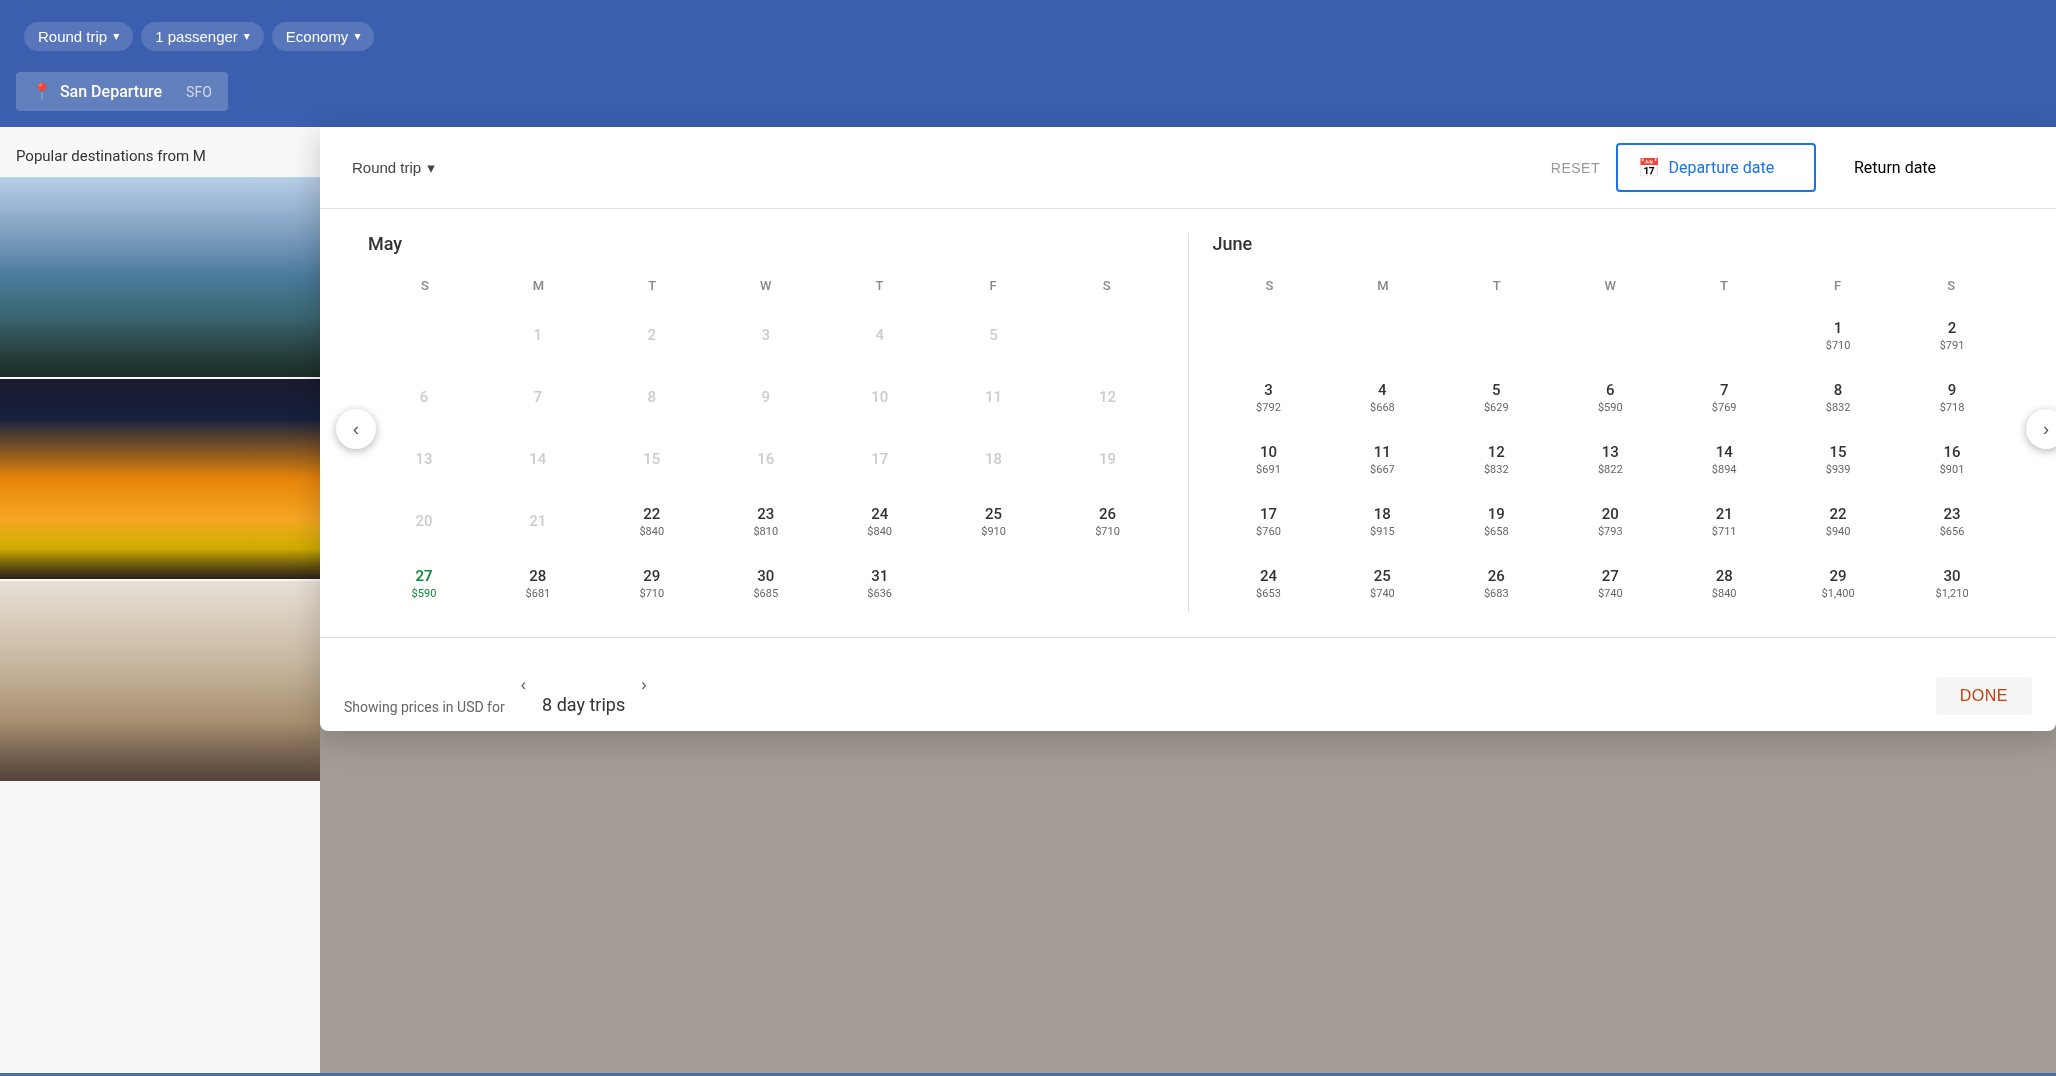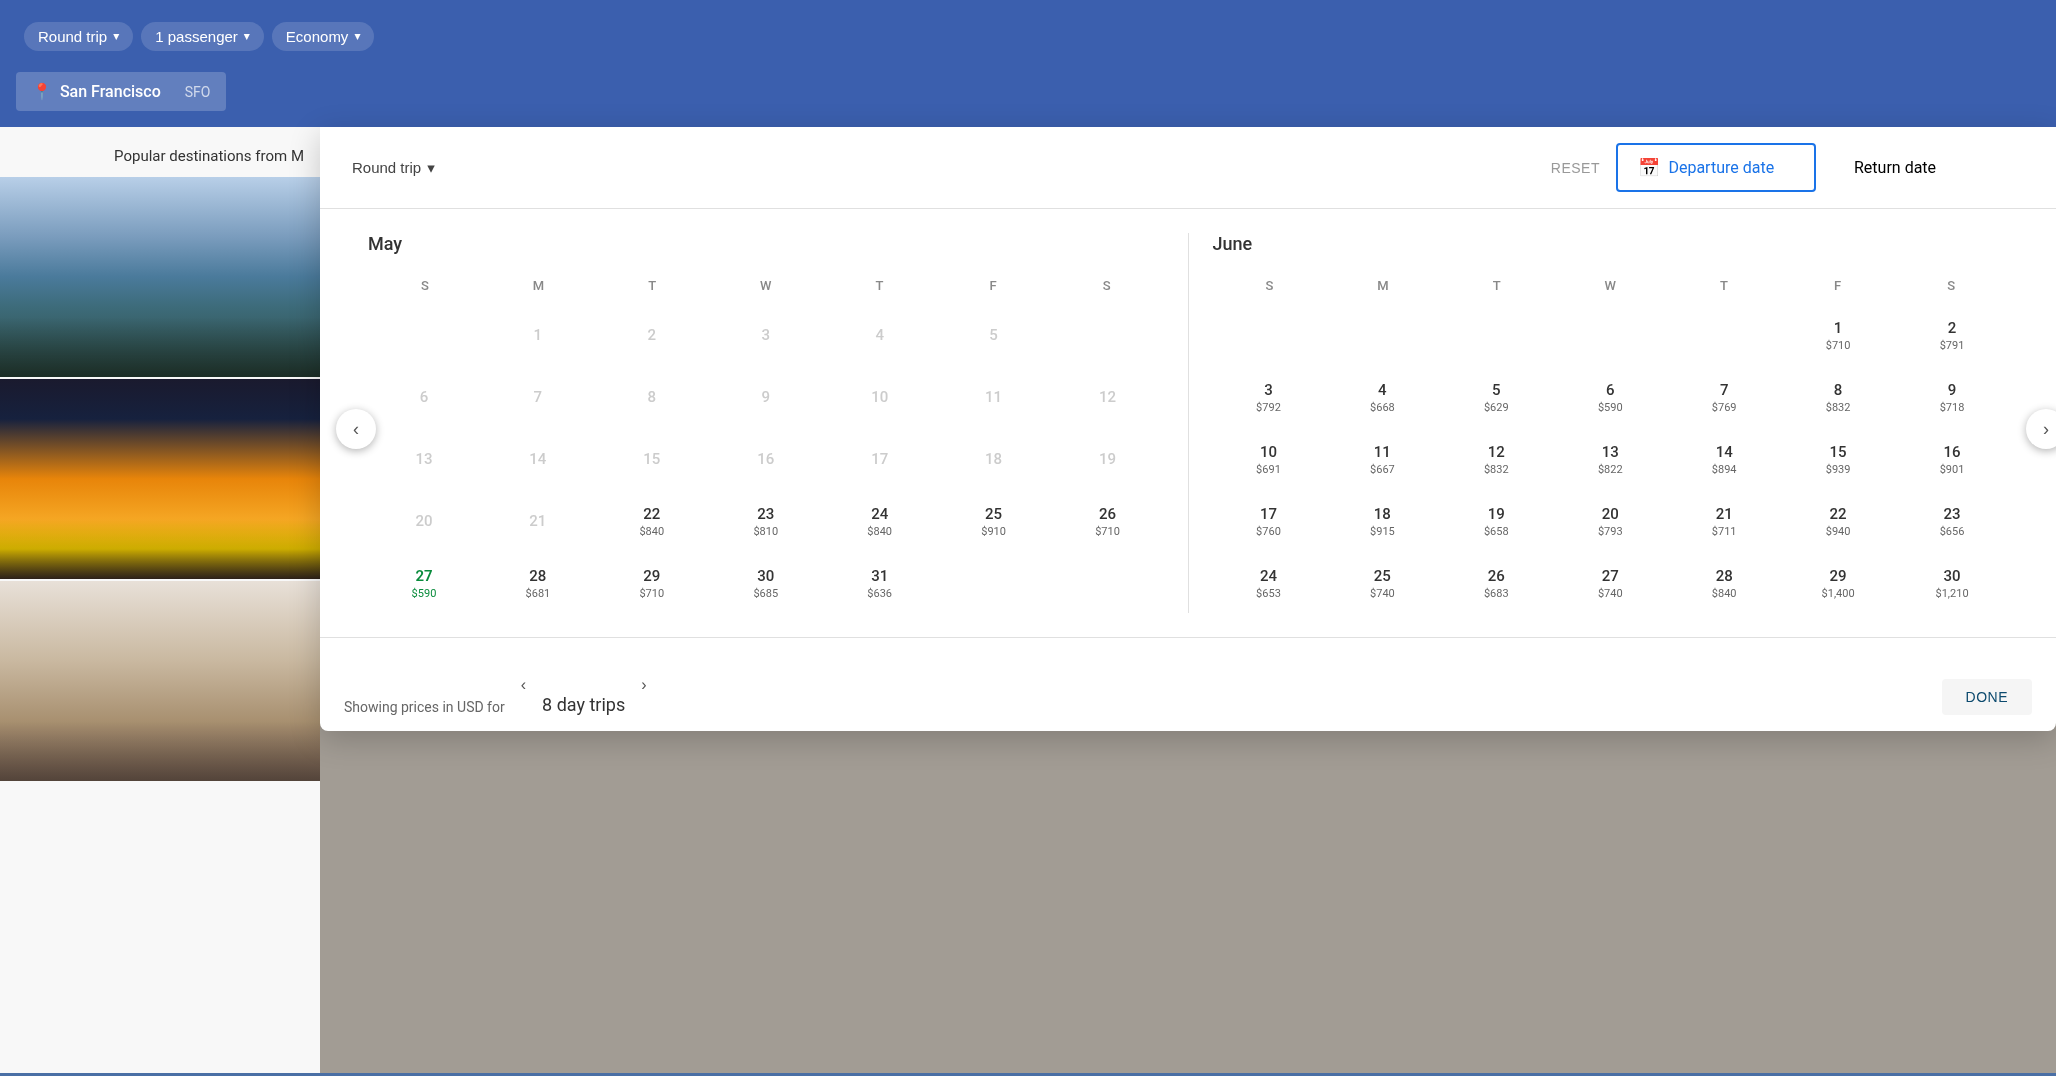--- a/index.html
+++ b/index.html
@@ -72,21 +72,20 @@
       flex-shrink: 0;
       overflow: hidden;
       position: relative;
     }
 
     .popular-title {
       padding: 20px 16px 12px;
       font-size: 15px;
       color: #333;
       font-weight: 400;
-      text-align: right;
     }
 
     .dest-image {
       width: 100%;
       height: 200px;
       position: relative;
       overflow: hidden;
       margin-bottom: 2px;
     }
 
@@ -330,23 +329,23 @@
       margin-top: 40px;
     }
 
     .cal-footer-spacer { flex: 1; }
 
     .done-btn {
       padding: 10px 24px;
       background: #f5f5f5;
       border: none;
       border-radius: 4px;
-      font-size: 14px;
+      font-size: 16px;
       font-weight: 500;
-      color: #0c4a6e;
+      color: #c2410c;
       cursor: pointer;
       letter-spacing: 0.5px;
     }
   </style>
 </head>
 <body>
 
 <div class="top-bar">
   <button class="top-bar-btn">
     <span>Round trip</span>
@@ -358,21 +357,21 @@
   </button>
   <button class="top-bar-btn">
     <span>Economy</span>
     <span class="chevron">▾</span>
   </button>
 </div>
 
 <div class="search-bar">
   <div class="location-chip">
     <span>📍</span>
-    <span class="city">San Francisco</span>
+    <span class="city">San Departure</span>
     <span class="code">SFO</span>
   </div>
 </div>
 
 <div class="content-area">
 
   <div class="left-panel">
     <div class="popular-title">Popular destinations from M</div>
     <div class="dest-image mountains"></div>
     <div class="dest-image sunset"></div>

